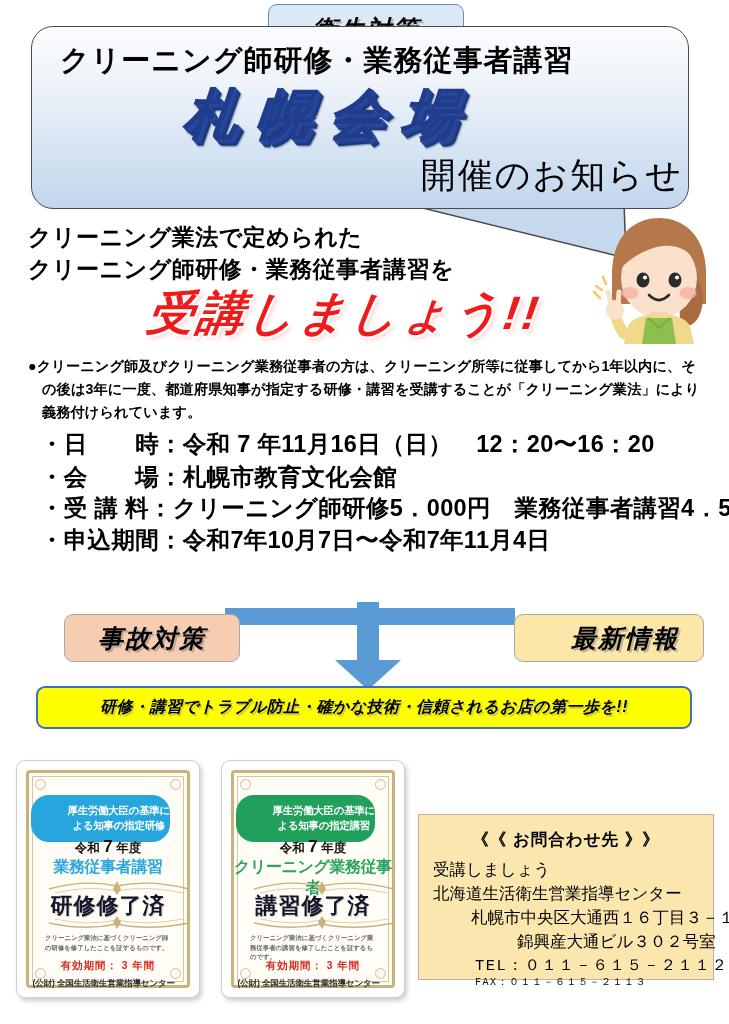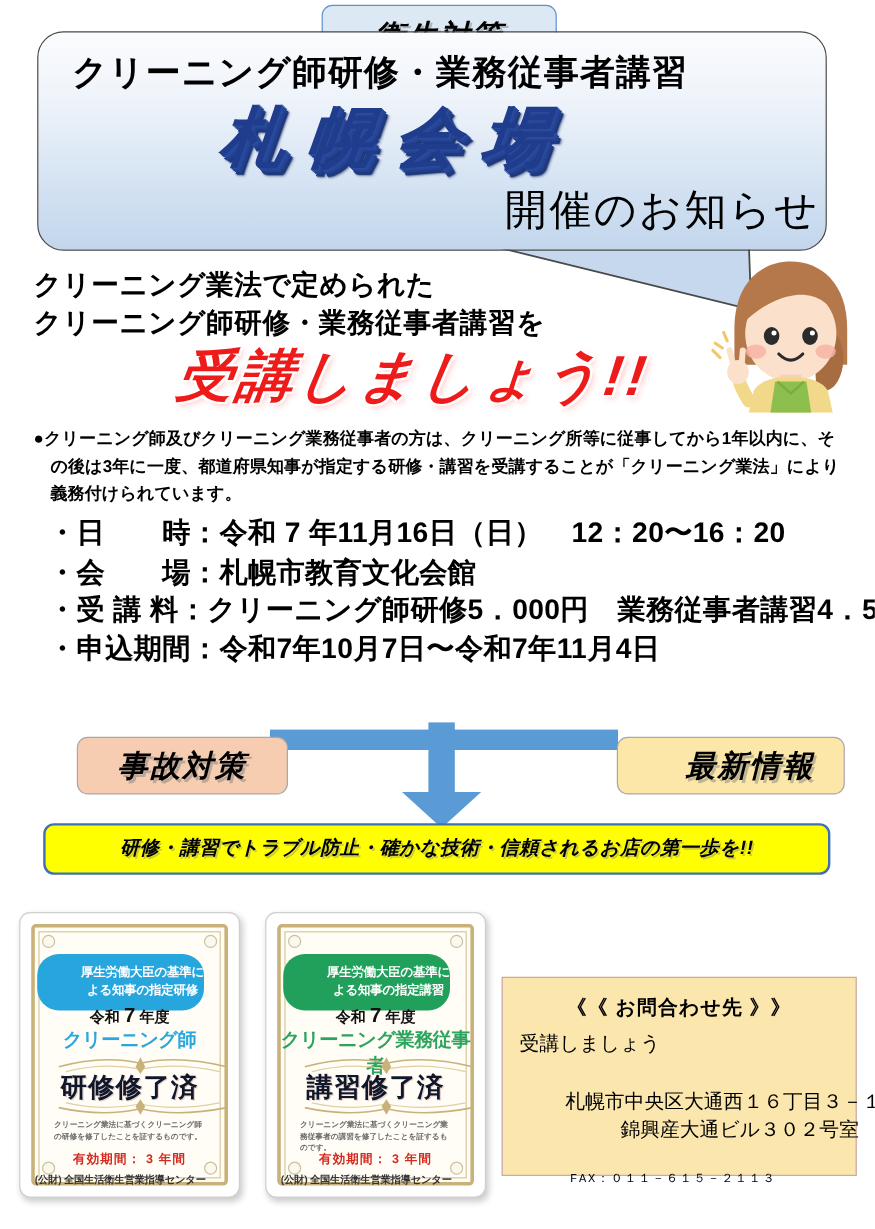--- a/index.html
+++ b/index.html
@@ -205,21 +205,21 @@
   .cert-desc {
     position: absolute; left: 16px; right: 16px; top: 160px;
     font-size: 6.4px; font-weight: 700; line-height: 1.5; color: #6a6a6a;
     text-align: left;
   }
   .cert-valid {
     position: absolute; left: 0; right: 0; top: 186px; text-align: center;
     font-size: 10.4px; font-weight: 700; color: #d42a1f; letter-spacing: 1px;
   }
   .cert-issuer {
-    position: absolute; left: 0; right: 0; top: 205px; text-align: left;
+    position: absolute; left: 0; right: 12px; top: 205px; text-align: right;
     font-size: 8.6px; font-weight: 700; color: #333; letter-spacing: -0.2px;
   }
 
   
   #contact-box {
     position: absolute; left: 418px; top: 814px; width: 296px; height: 166px;
     background: #fbe6ae; border: 1px solid #c9a9a9; box-sizing: border-box;
   }
   #contact-title {
     position: absolute; left: 0; right: 0; top: 14px; text-align: center;
@@ -339,21 +339,21 @@
         <span>よる知事の指定研修</span>
       </div>
     </div>
 
     <div class="cert-year">
       <span>令和</span>
       <span class="big">7</span>
       <span>年度</span>
     </div>
 
-    <div class="cert-cat cat-blue">クリーニング師</div>
+    <div class="cert-cat cat-blue">業務従事者講習</div>
 
     <svg class="cert-orn" viewBox="0 0 160 52">
       <path d="M10 10 Q46 0 78 7 Q110 0 150 10" stroke="#c9b27a" stroke-width="1.4" fill="none"></path>
       <path d="M16 14 Q48 6 78 12 Q108 6 144 14" stroke="#ddd0a6" stroke-width="1" fill="none"></path>
       <path d="M78 2 L74 10 L78 16 L82 10 Z" fill="#c9b27a"></path>
       <path d="M10 44 Q46 52 78 45 Q110 52 150 44" stroke="#c9b27a" stroke-width="1.4" fill="none"></path>
       <path d="M16 40 Q48 47 78 41 Q108 47 144 40" stroke="#ddd0a6" stroke-width="1" fill="none"></path>
       <path d="M78 50 L74 43 L78 37 L82 43 Z" fill="#c9b27a"></path>
     </svg>
 
@@ -399,16 +399,18 @@
     <div class="cert-status">講習修了済</div>
     <div class="cert-desc">クリーニング業法に基づくクリーニング業務従事者の講習を修了したことを証するものです。</div>
     <div class="cert-valid">有効期間： 3 年間</div>
     <div class="cert-issuer">(公財) 全国生活衛生営業指導センター</div>
   </div>
 </div>
 
 <div id="contact-box">
   <div id="contact-title">《《 お問合わせ先 》》</div>
   <div class="contact-line" id="c-l0">受講しましょう</div>
+  <div class="contact-line" id="c-l1">北海道生活衛生営業指導センター</div>
   <div class="contact-line" id="c-l2">札幌市中央区大通西１６丁目３－１２</div>
   <div class="contact-line" id="c-l3">錦興産大通ビル３０２号室</div>
+  <div class="contact-line" id="c-l4">TEL：０１１－６１５－２１１２</div>
   <div class="contact-line" id="c-l5">FAX：０１１－６１５－２１１３</div>
 </div>
 
 </body></html>

